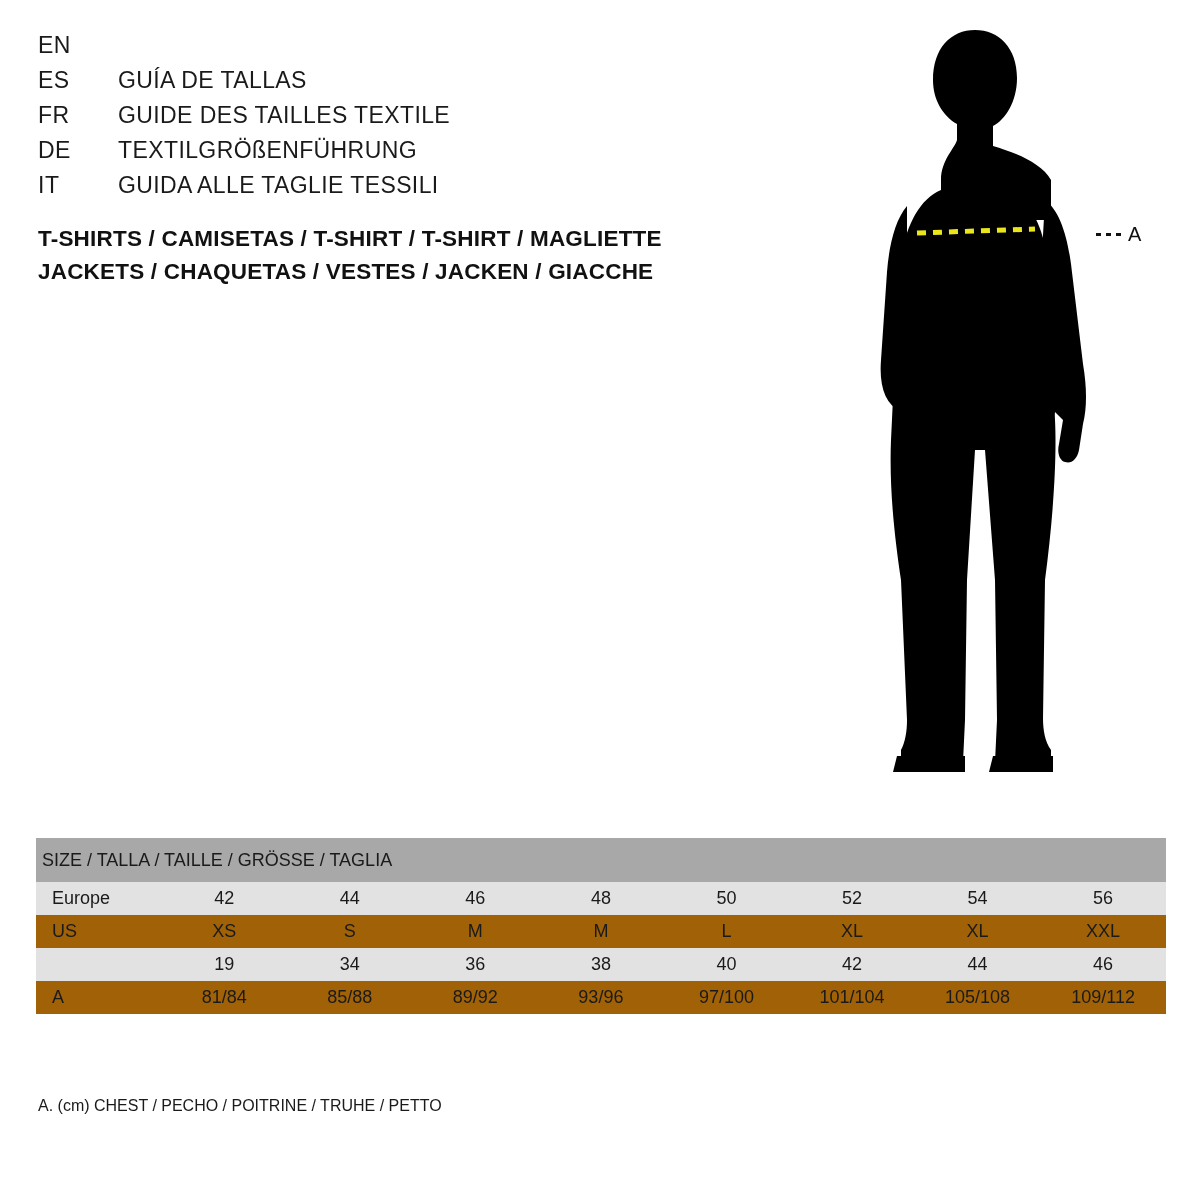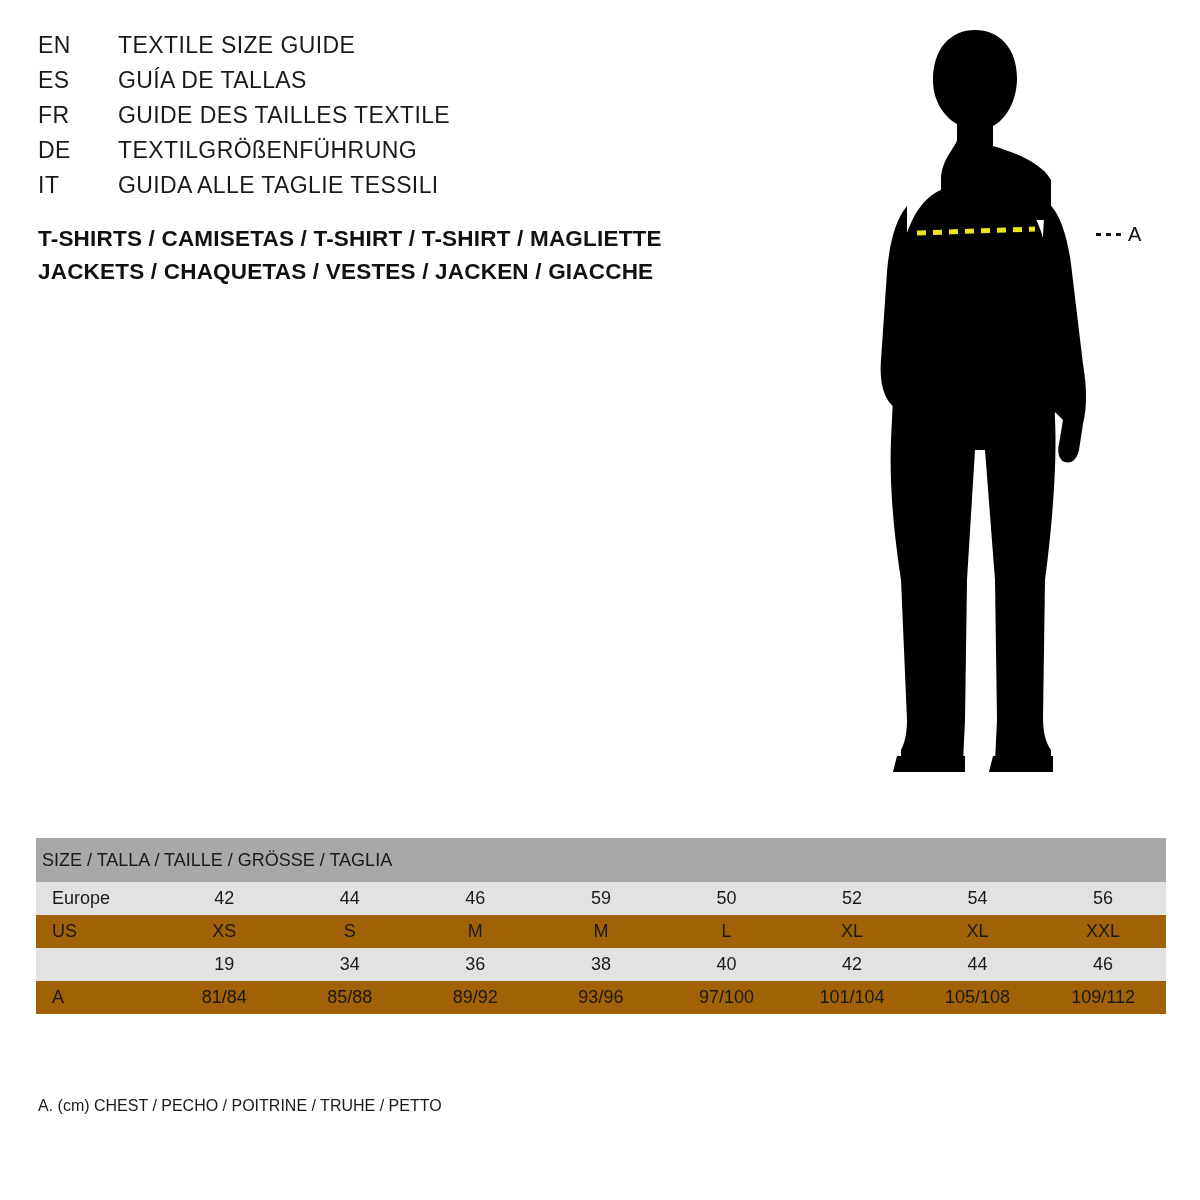--- a/index.html
+++ b/index.html
@@ -143,21 +143,20 @@
     color: #1a1a1a;
     white-space: nowrap;
   }
 </style>
 </head>
 <body>
 
 <div class="lang-block">
   <div class="lang-row">
     <span class="lang-code">EN</span>
-    <span class="lang-text">TEXTILE SIZE GUIDE</span>
   </div>
   <div class="lang-row">
     <span class="lang-code">ES</span>
     <span class="lang-text">GUÍA DE TALLAS</span>
   </div>
   <div class="lang-row">
     <span class="lang-code">FR</span>
     <span class="lang-text">GUIDE DES TAILLES TEXTILE</span>
   </div>
   <div class="lang-row">
@@ -206,21 +205,21 @@
     <tbody>
         <tr class="head-row">
       <td class="col-label" colspan="9">SIZE / TALLA / TAILLE / GRÖSSE / TAGLIA</td>
     </tr>
 
     <tr class="shade">
       <td class="col-label rowlabel">Europe</td>
       <td class="col-val">42</td>
       <td class="col-val">44</td>
       <td class="col-val">46</td>
-      <td class="col-val">59</td>
+      <td class="col-val">48</td>
       <td class="col-val">50</td>
       <td class="col-val">52</td>
       <td class="col-val">54</td>
       <td class="col-val">56</td>
     </tr>
 
     <tr class="plain">
       <td class="col-label rowlabel">US</td>
       <td class="col-val">XS</td>
       <td class="col-val">S</td>

